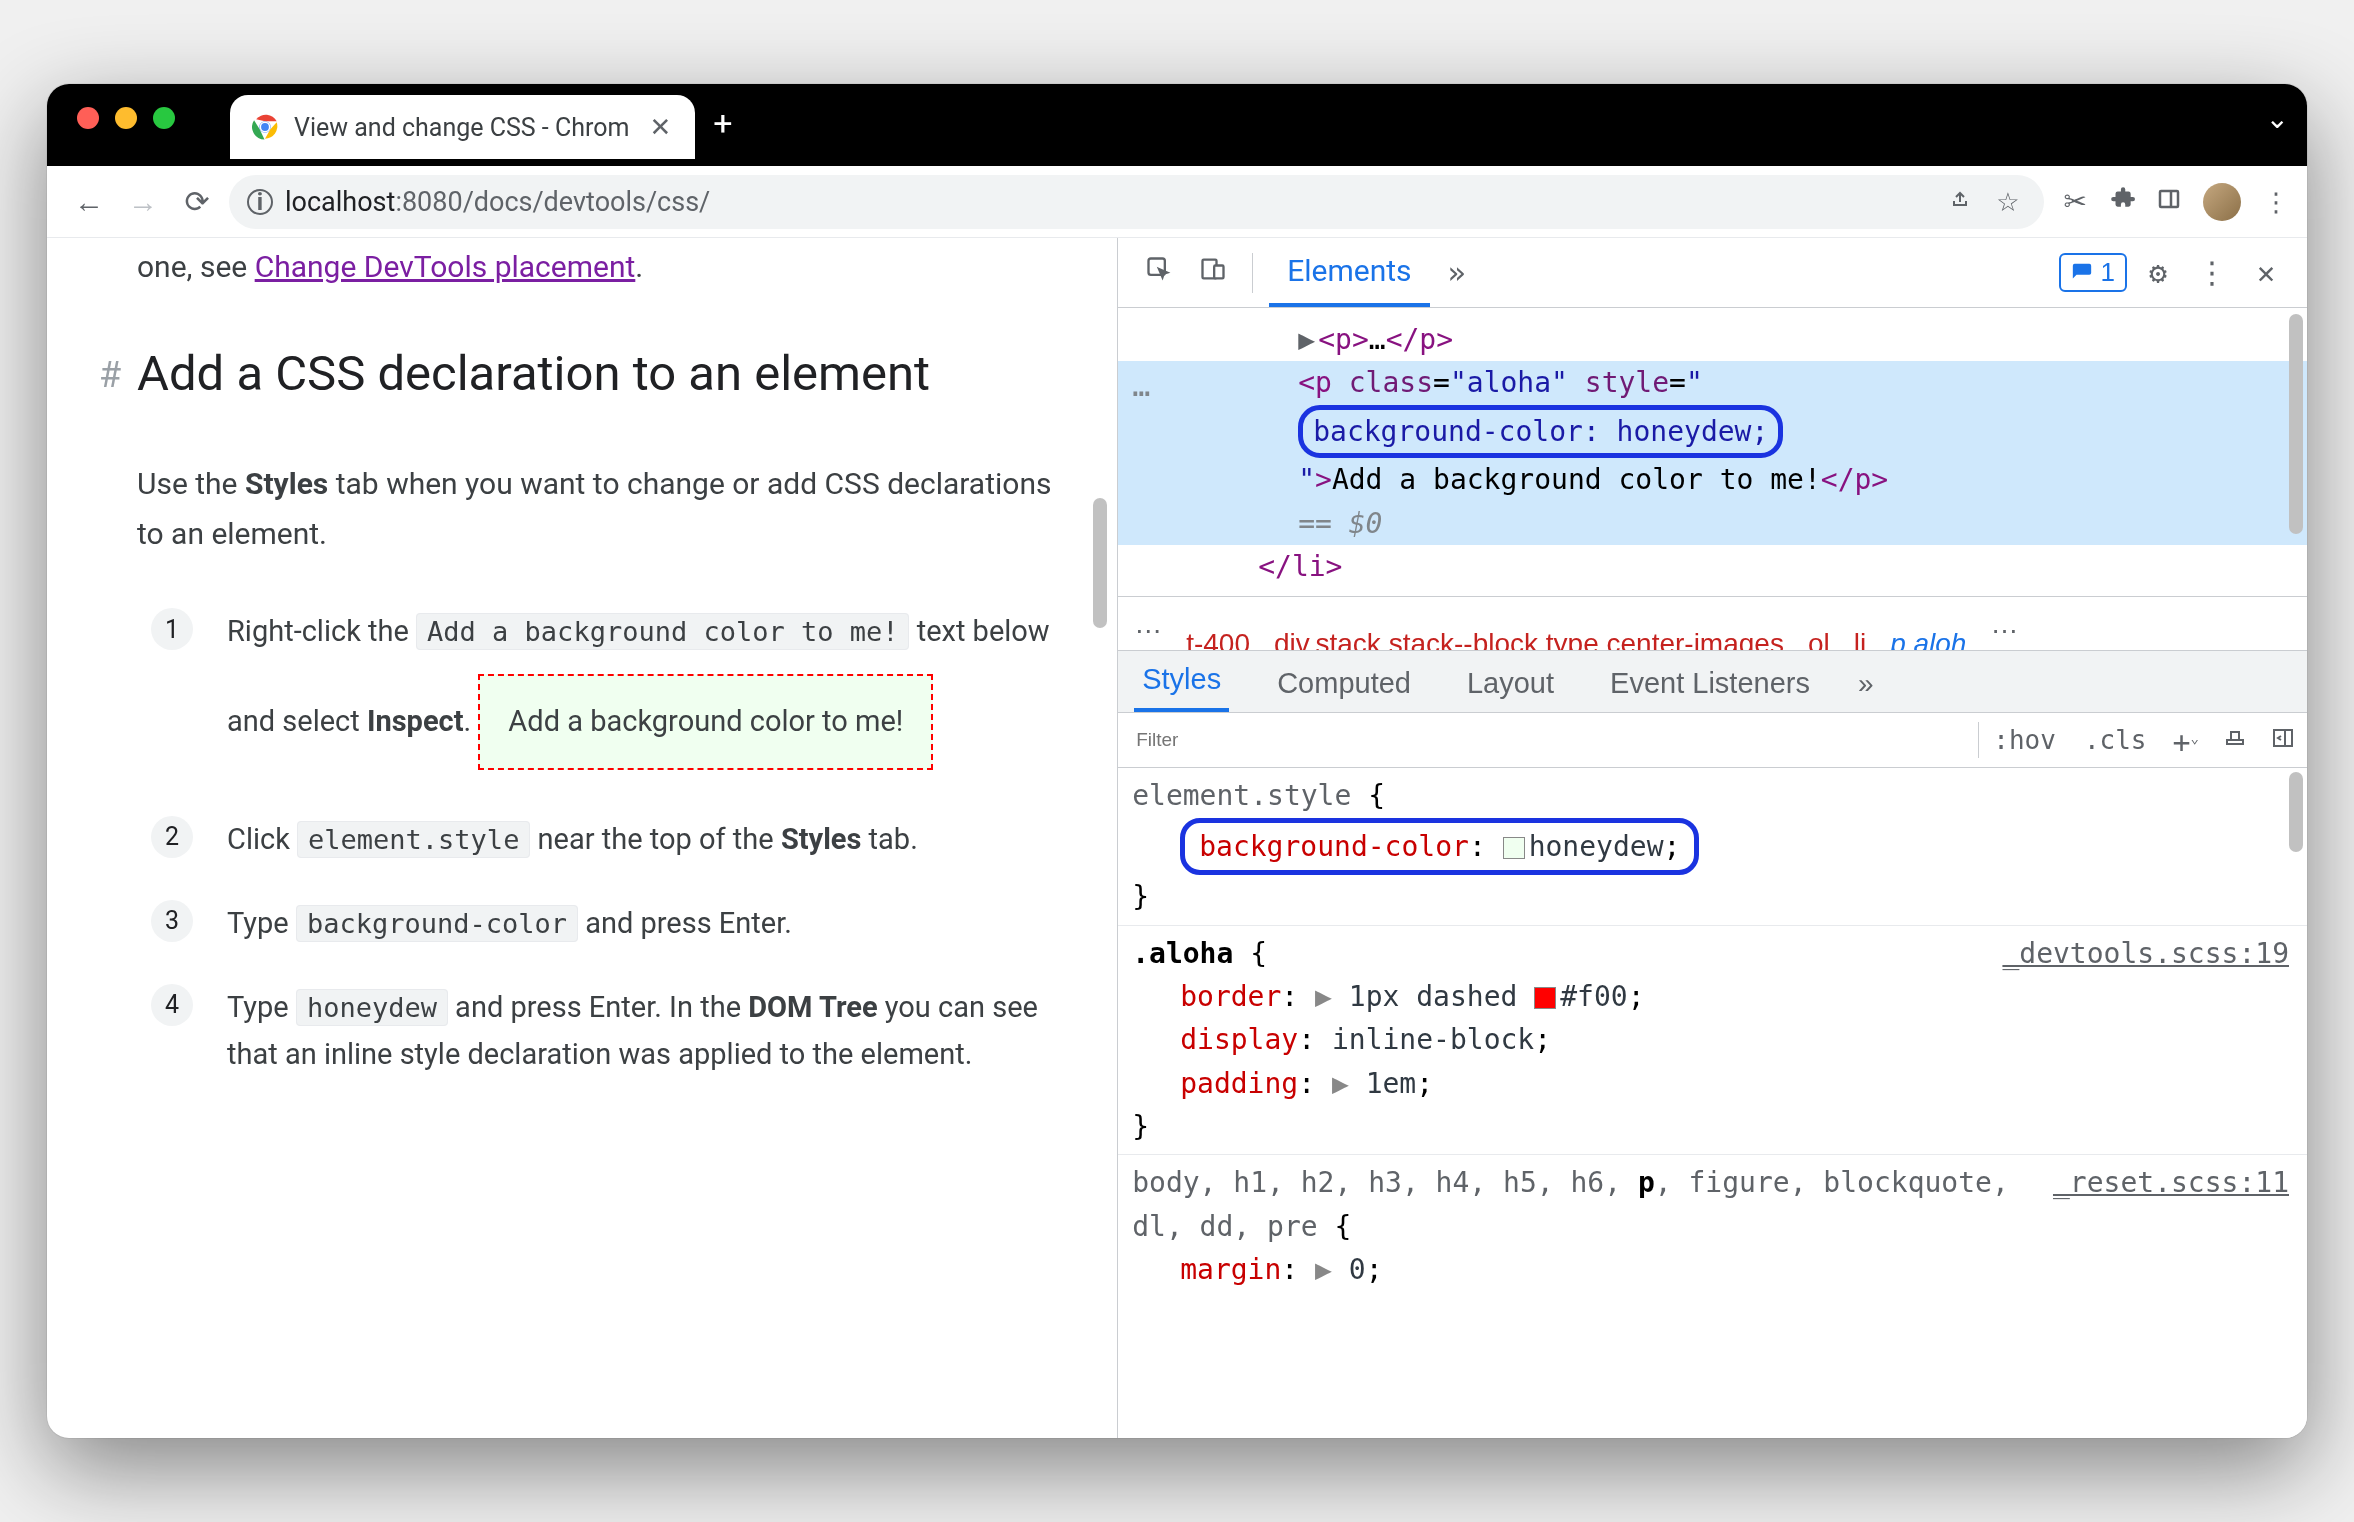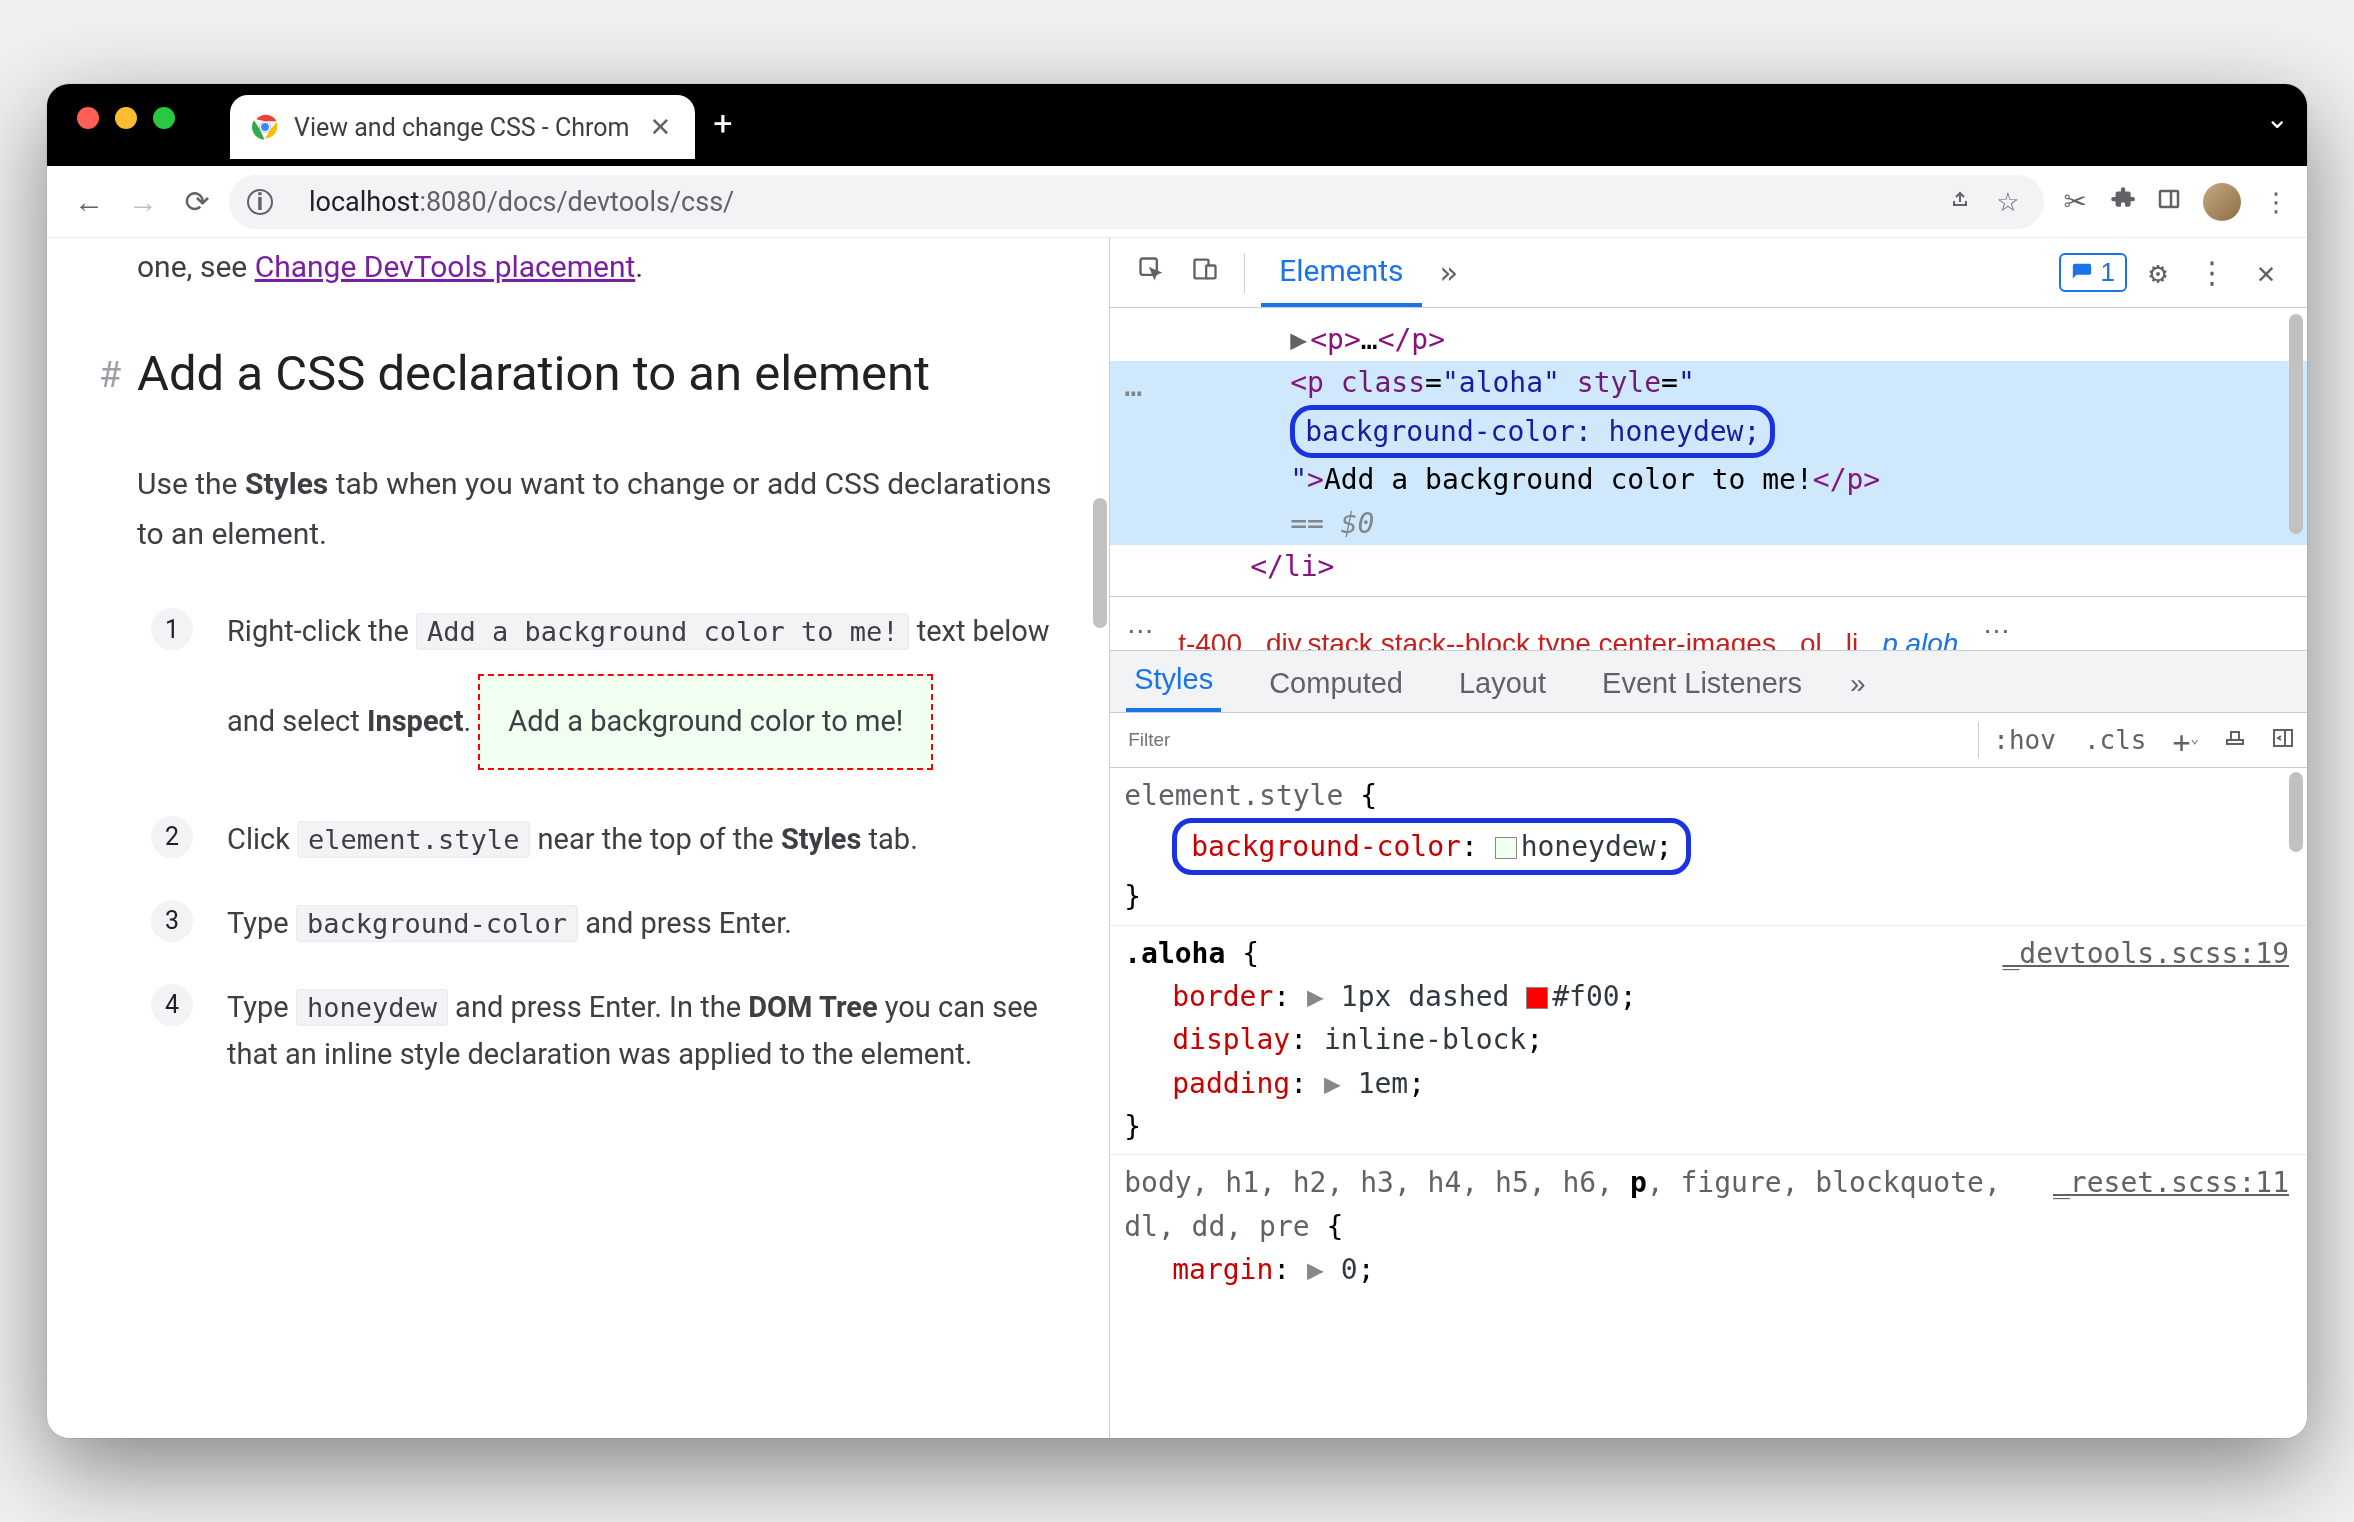--- a/index.html
+++ b/index.html
@@ -60,31 +60,31 @@
     background:#f1f3f4;
     border-radius:36px;
     height:54px;
     display:flex; align-items:center;
     padding:0 18px;
     gap:12px;
     font-size:27px;
     color:#3c4043;
   }
   .omnibox .info-icon{ color:#5f6368; font-size:24px; border:2px solid #5f6368; border-radius:50%; width:26px; height:26px; display:flex; align-items:center; justify-content:center; font-weight:bold;}
-  .omnibox .url-host{color:#202124;margin-left:24px;}
+  .omnibox .url-host{color:#202124;}
   .omnibox .url-rest{color:#5f6368;}
   .omnibox .spacer{flex:1;}
   .omnibox .ob-icon{color:#5f6368; font-size:26px; cursor:pointer; padding:0 6px;}
   .toolbar .right-icons{display:flex; align-items:center; gap:22px; padding-left:10px;}
   .toolbar .right-icons .ic{font-size:28px; color:#5f6368; cursor:pointer;}
   .toolbar .avatar{width:38px;height:38px;border-radius:50%;background:linear-gradient(135deg,#c5a880,#8b6f47);cursor:pointer;}
   .toolbar .scissors{color:#1a73e8;}
   .toolbar .dots{font-size:26px;color:#5f6368;cursor:pointer;letter-spacing:-2px;}
   
-  .content { display:flex; height: 1200px; }
+  .content { display:flex; height: 1200px; gap: 8px; }
   .page {
     width: 47%;
     padding: 8px 40px 30px 90px;
     overflow:hidden;
     font-family: -apple-system, Roboto, sans-serif;
     color:#3c4043;
     position:relative;
   }
   .page .lead{font-size:30px; line-height:1.4;}
   .page a{color:#7b1fa2; text-decoration:underline;}

